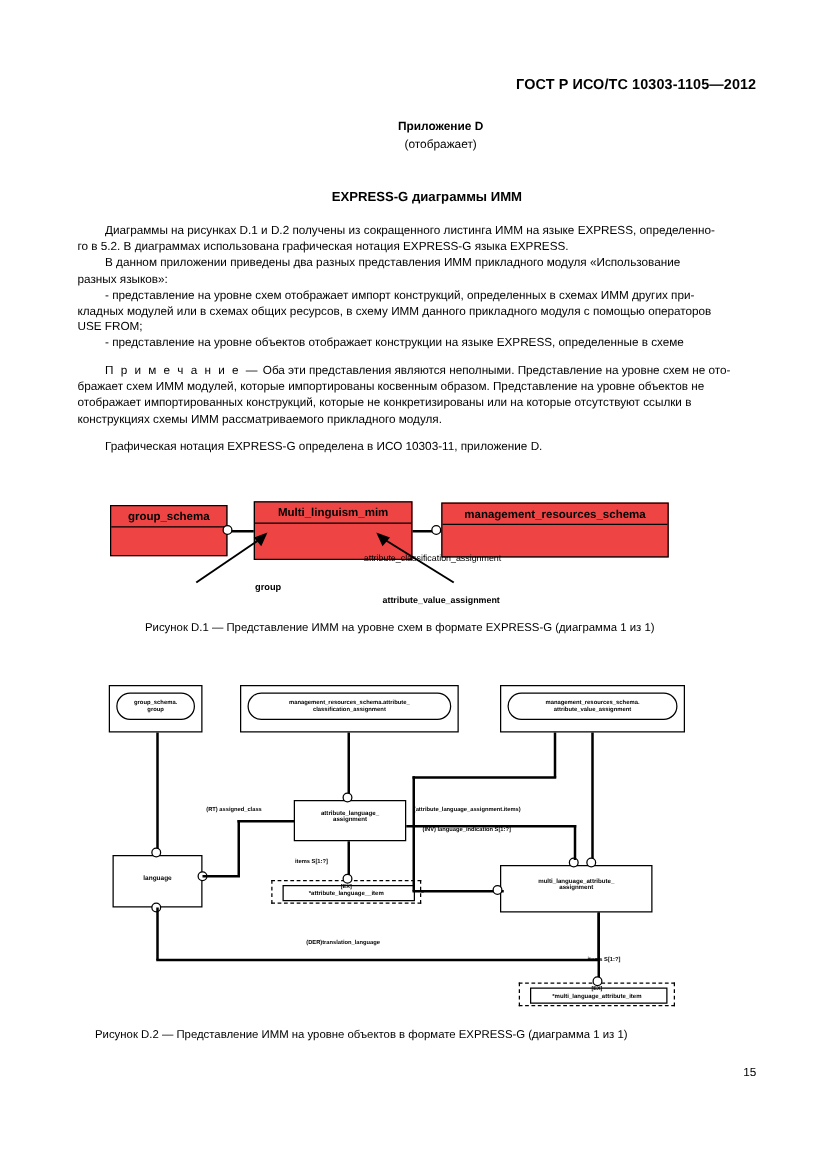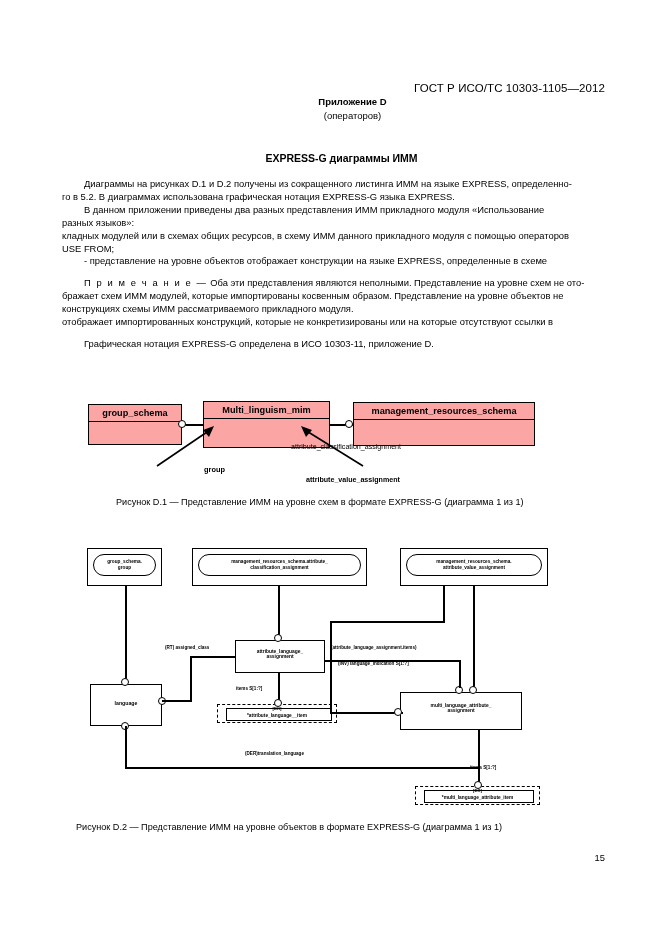--- a/index.html
+++ b/index.html
@@ -18,24 +18,23 @@
     background: #ffffff;
     overflow: hidden;
   }
 
   
   .std-header {
     position: absolute;
     top: 62px;
     right: 56px;
     font-size: 11.5px;
-    font-weight: normal;
+    font-weight: bold;
     letter-spacing: 0.1px;
     white-space: nowrap;
-    margin-top: 20px;
   }
 
   .annex-block {
     position: absolute;
     top: 96px;
     left: 0;
     width: 661px;
     text-align: center;
     padding-left: 44px;
     box-sizing: border-box;
@@ -121,21 +120,21 @@
     font-weight: bold;
     white-space: nowrap;
     line-height: 1.15;
   }
 
   
   .schema-box {
     position: absolute;
     border: 1.5px solid #000;
     box-sizing: border-box;
-    background: #fca5a5;
+    background: #ef4444;
   }
   .schema-box .name {
     position: absolute;
     left: 0; right: 0; top: 1px;
     height: 15px;
     line-height: 15px;
     text-align: center;
     font-size: 9.2px;
     font-weight: bold;
     border-bottom: 1.5px solid #000;
@@ -192,37 +191,38 @@
 </style>
 </head>
 <body>
 
 <div id="page">
 
   <div class="std-header">ГОСТ Р ИСО/ТС 10303-1105—2012</div>
 
   <div class="annex-block">
     <div class="annex-title">Приложение D</div>
-    <div class="annex-sub">(операторов)</div>
+    <div class="annex-sub">(отображает)</div>
   </div>
 
   <div class="section-title">EXPRESS-G диаграммы ИММ</div>
 
   <div class="body-copy">
     <p><span>Диаграммы на рисунках D.1 и D.2 получены из сокращенного листинга ИММ на языке EXPRESS, определенно-</span></p>
     <p class="noind">го в 5.2. В диаграммах использована графическая нотация EXPRESS-G языка EXPRESS.</p>
     <p>В данном приложении приведены два разных представления ИММ прикладного модуля «Использование</p>
     <p class="noind">разных языков»:</p>
+    <p>- представление на уровне схем отображает импорт конструкций, определенных в схемах ИММ других при-</p>
     <p class="noind">кладных модулей или в схемах общих ресурсов, в схему ИММ данного прикладного модуля с помощью операторов</p>
     <p class="noind">USE FROM;</p>
     <p>- представление на уровне объектов отображает конструкции на языке EXPRESS, определенные в схеме</p>
     <p class="gap"><span class="sp-note">П р и м е ч а н и е —</span> <span>Оба эти представления являются неполными. Представление на уровне схем не ото-</span></p>
     <p class="noind">бражает схем ИММ модулей, которые импортированы косвенным образом. Представление на уровне объектов не</p>
+    <p class="noind">отображает импортированных конструкций, которые не конкретизированы или на которые отсутствуют ссылки в</p>
     <p class="noind">конструкциях схемы ИММ рассматриваемого прикладного модуля.</p>
-    <p class="noind">отображает импортированных конструкций, которые не конкретизированы или на которые отсутствуют ссылки в</p>
     <p class="gap">Графическая нотация EXPRESS-G определена в ИСО 10303-11, приложение D.</p>
   </div>
 
   <div class="dgm" style="left:0;top:0;width:661px;height:0;">
 
     <div class="schema-box" style="left:88px;top:404px;width:94px;height:41px;">
       <div class="name">group_schema</div>
     </div>
 
     <div class="schema-box" style="left:203px;top:401px;width:127px;height:47px;">

